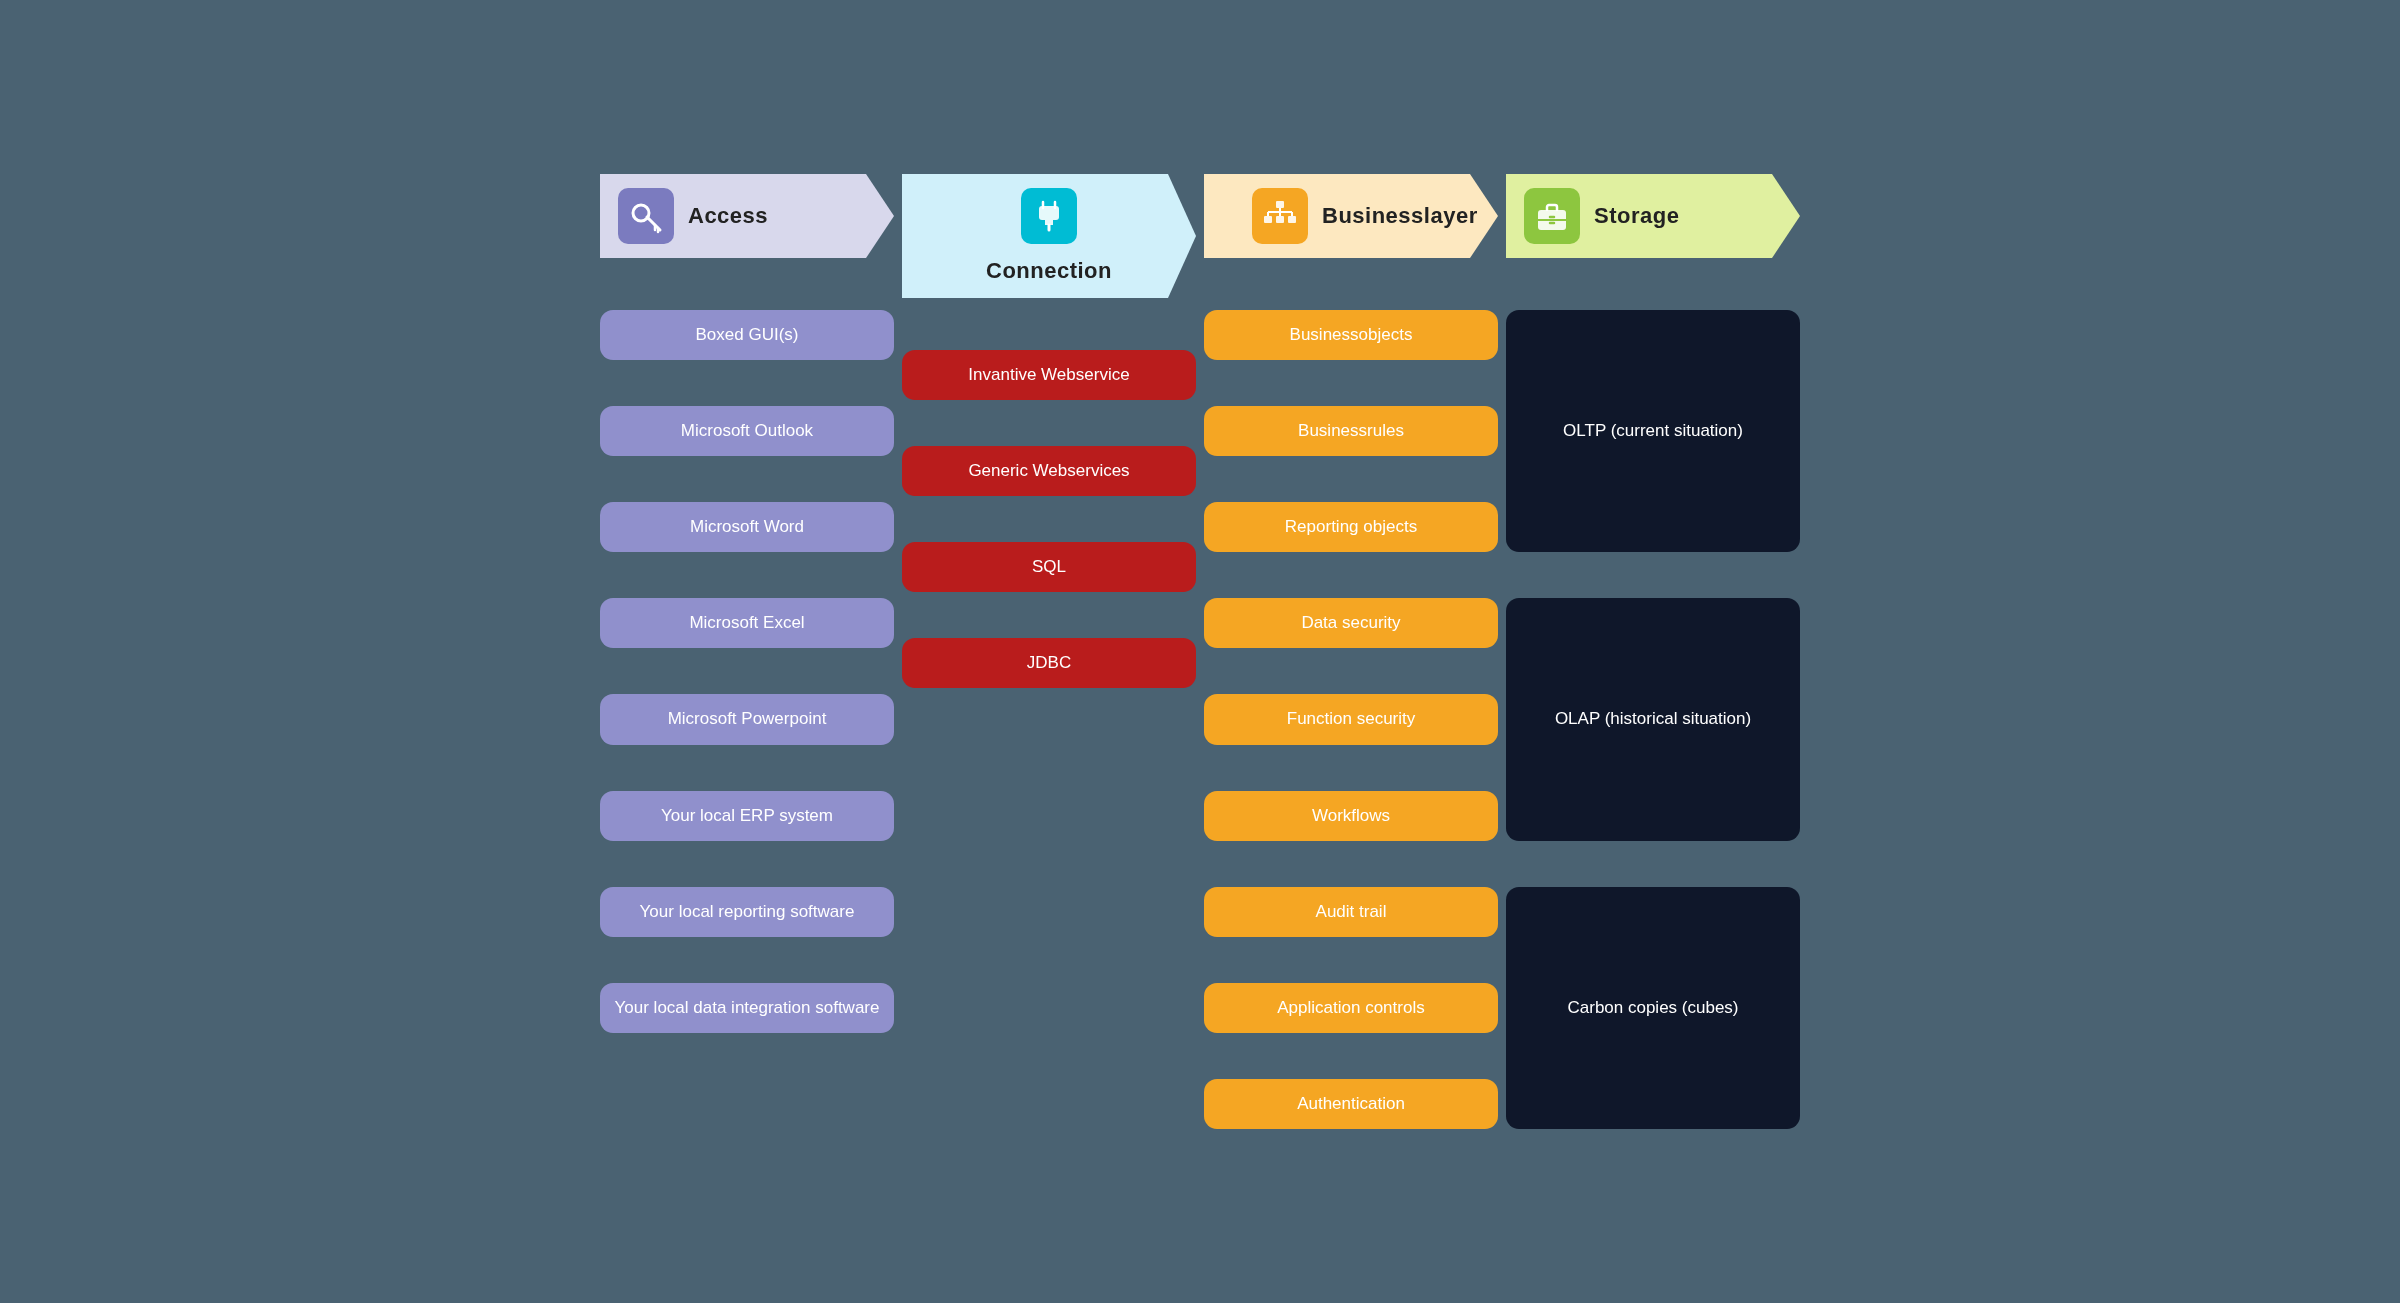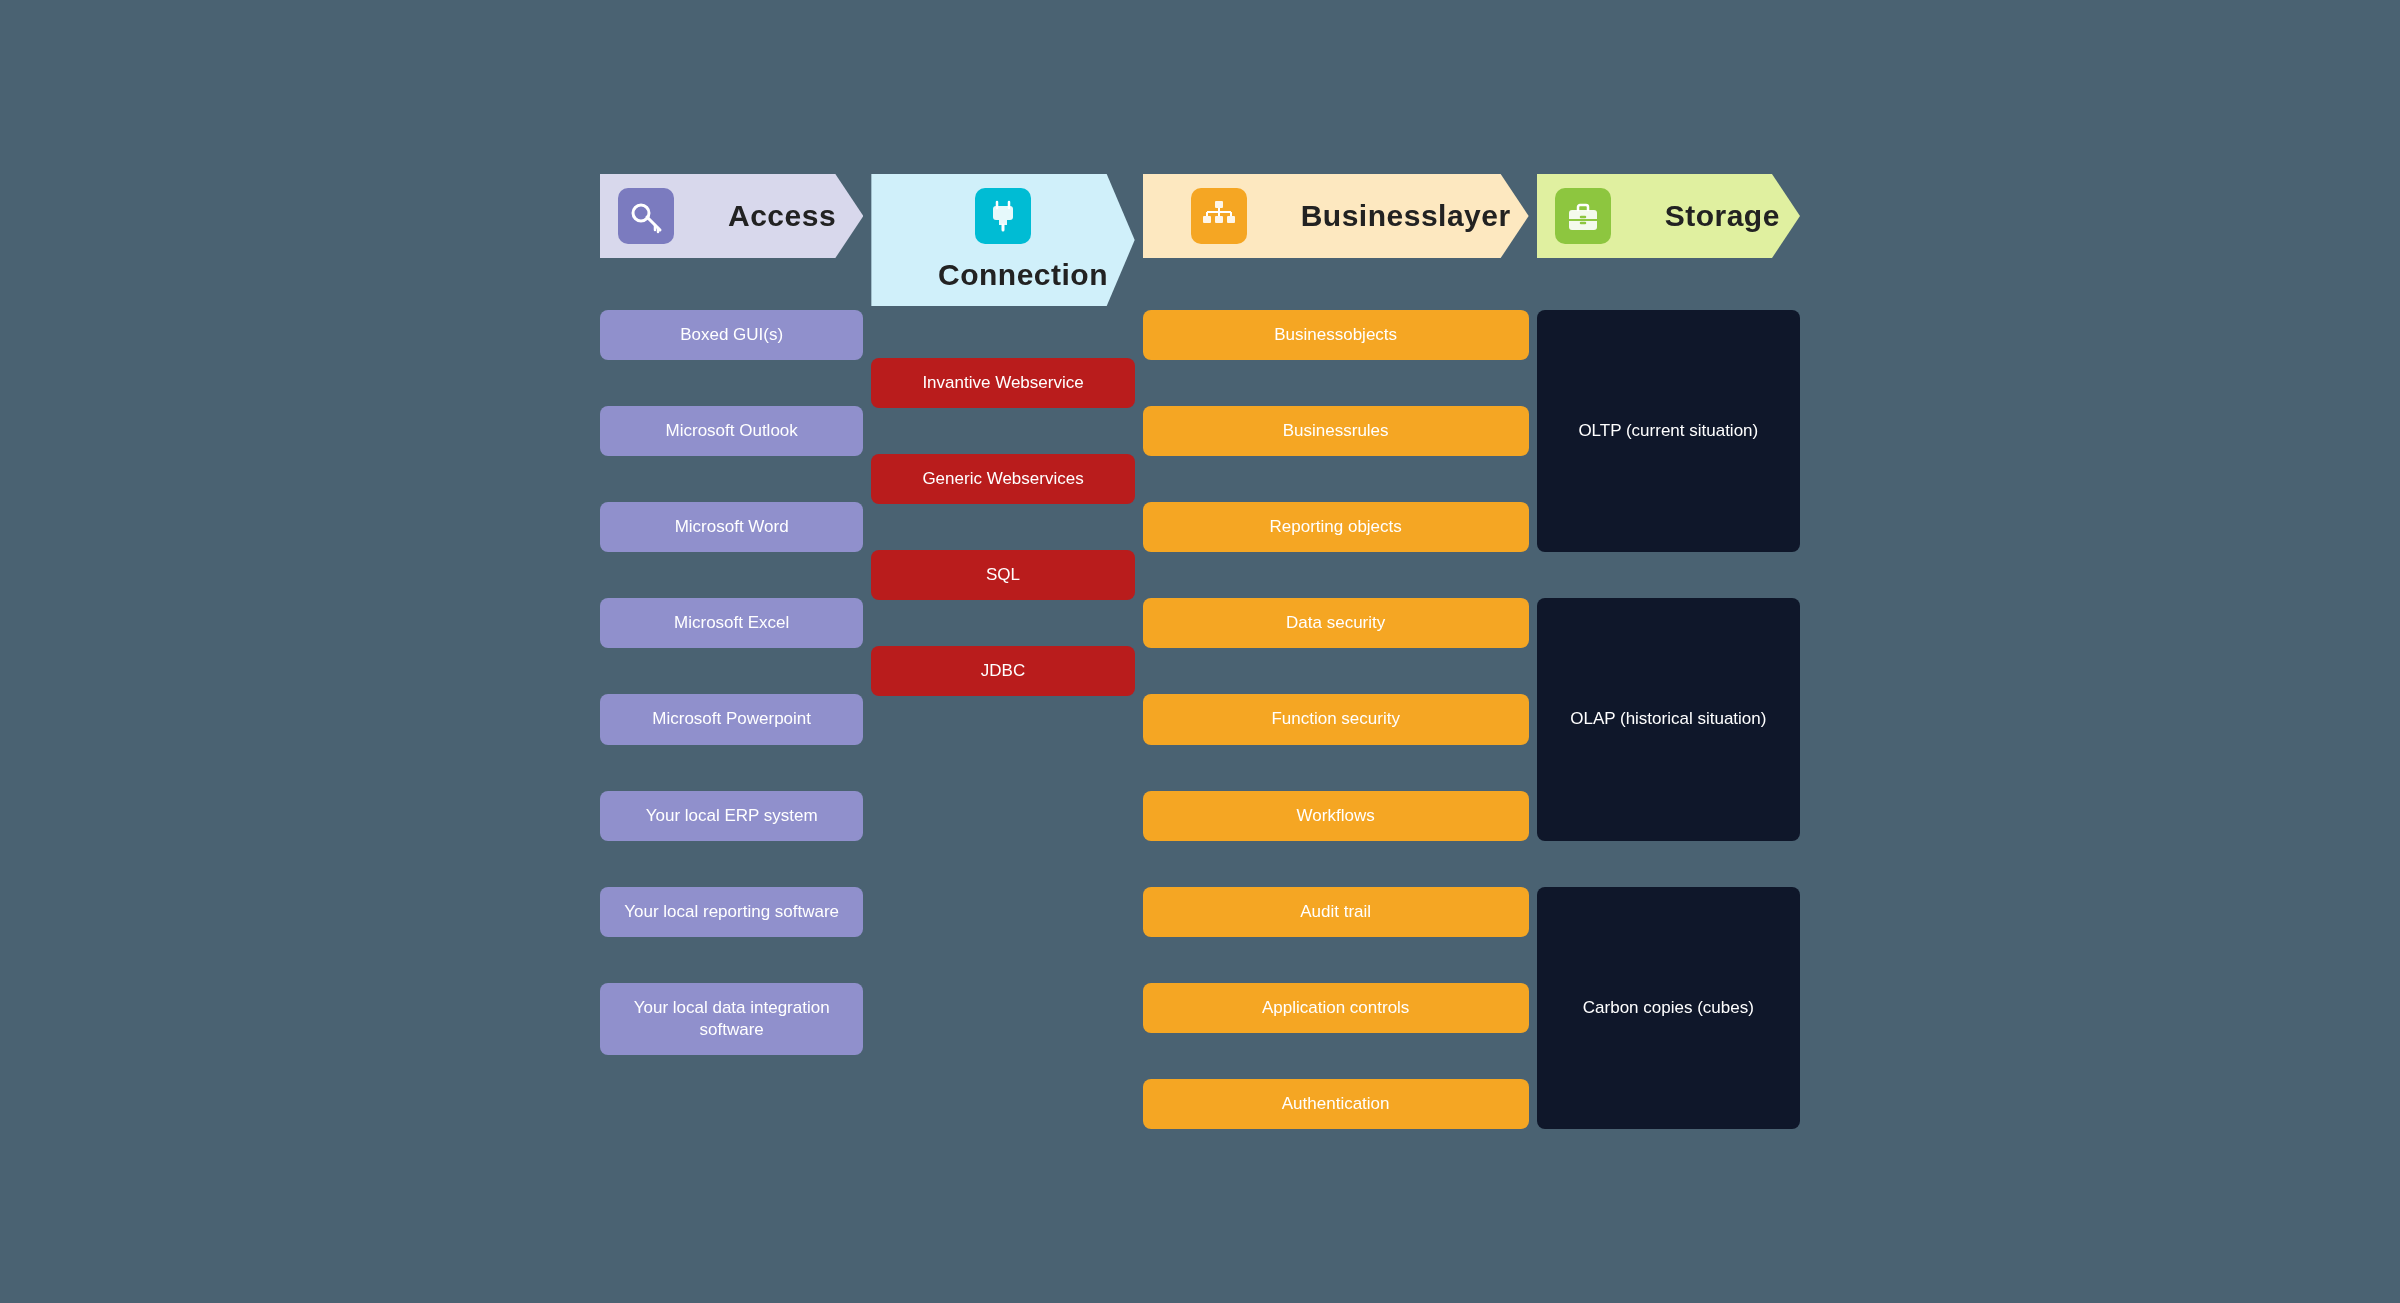--- a/index.html
+++ b/index.html
@@ -43,24 +43,23 @@
     .column-header .icon-box {
       width: 56px;
       height: 56px;
       border-radius: 10px;
       display: flex;
       align-items: center;
       justify-content: center;
       flex-shrink: 0;
     }
     .column-header .header-title {
-      font-size: 30px;
+      font-size: 22px;
       font-weight: 900;
       letter-spacing: 0.5px;
-      margin-left: 40px;
     }
     
     .header-access { background: #d8d8ec; }
     .header-access .icon-box { background: #7b7bbf; }
     
     .header-connection { background: #d0f0fa; flex-direction: column; }
     .header-connection .icon-box { background: #00bcd4; }
     
     .header-businesslayer { background: #fde8c0; padding-left: 48px; }
     .header-businesslayer .icon-box { background: #f5a623; }
@@ -77,21 +76,21 @@
     }
     .item {
       display: flex;
       align-items: center;
       justify-content: center;
       text-align: center;
       color: white;
       font-size: 17px;
       font-weight: 500;
       padding: 14px 14px;
-      border-radius: 8px;
+      border-radius: 13px;
       line-height: 1.3;
       margin-top: 42px;
     }
     .item-access { background: #9090cc; }
     .item-connection { background: #b91c1c; }
     .item-businesslayer { background: #f5a623; }
     .item-storage { background: #0f172a; }
 
     
     .item-storage {

